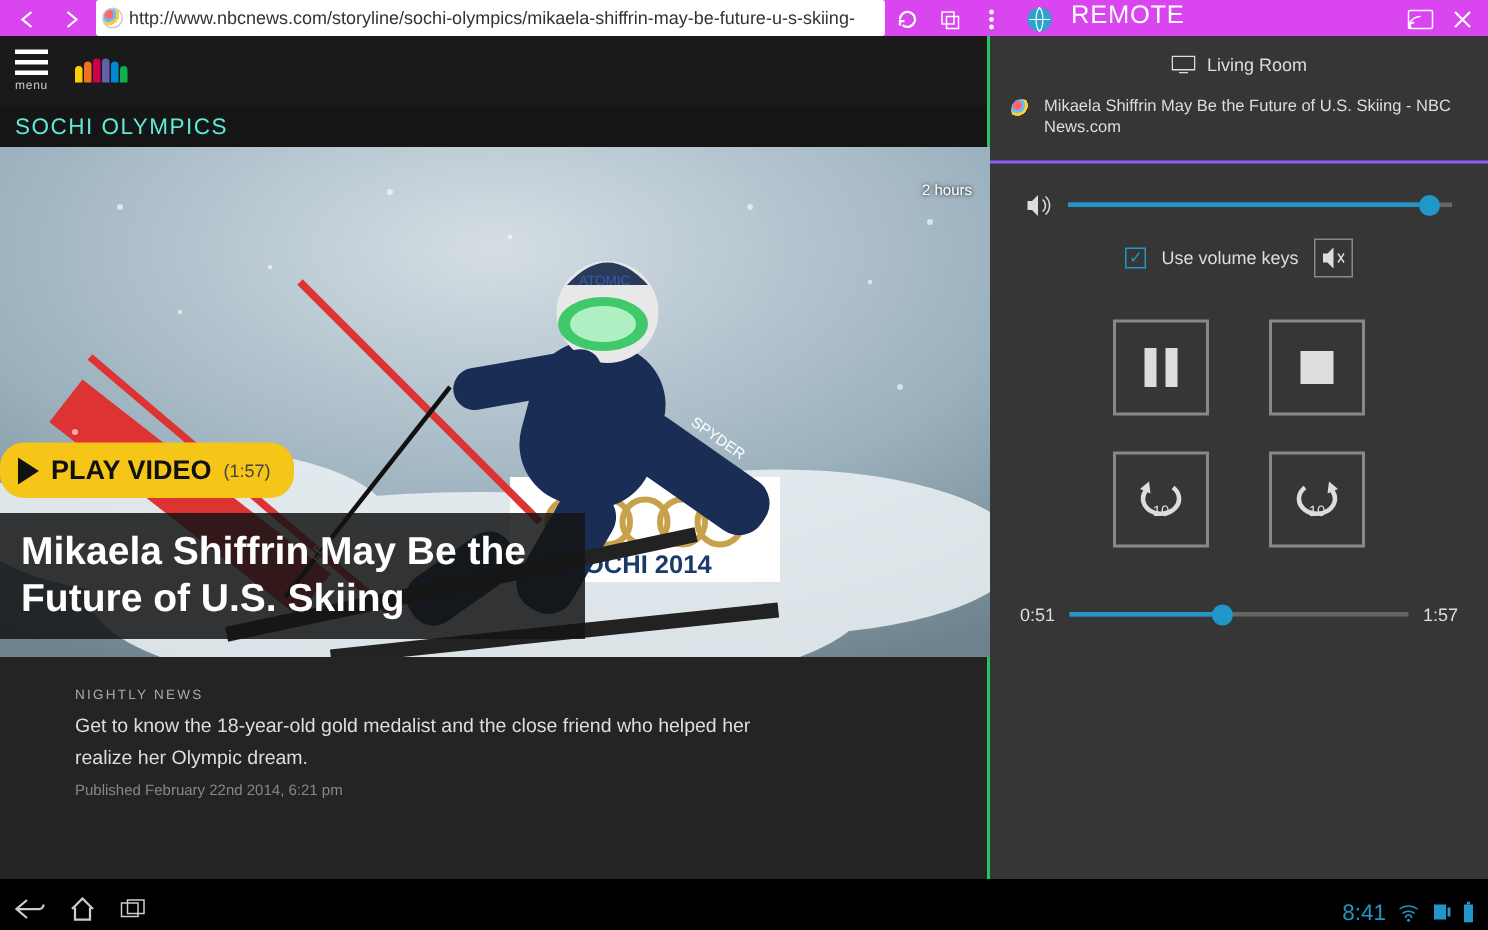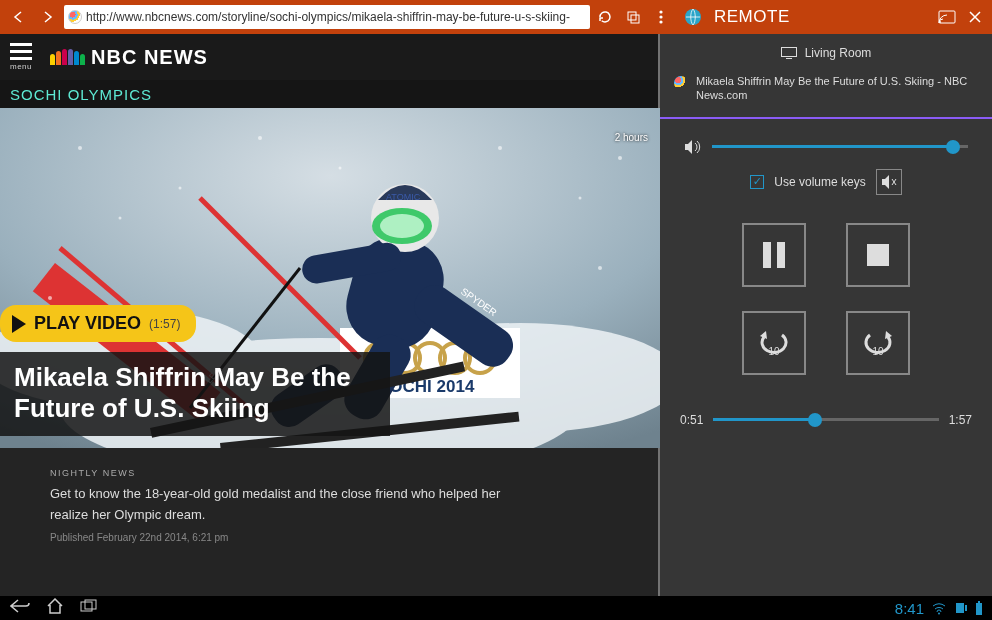--- a/index.html
+++ b/index.html
@@ -1,30 +1,30 @@
 <!DOCTYPE html>
 <html><head>
 <meta charset="utf-8">
 <style>
 * { margin: 0; padding: 0; box-sizing: border-box; font-family: Arial, Helvetica, sans-serif; }
 body { width: 992px; height: 620px; overflow: hidden; background: #000; }
 
 
-.app-bar { height: 34px; background: #c2410c; display: flex; align-items: center; padding: 0 4px; gap: 2px; }
+.app-bar { height: 24px; background: #d946ef; display: flex; padding: 0 4px; gap: 2px; }
 .app-bar .nav-btn { width: 28px; height: 26px; display: flex; align-items: center; justify-content: center; color: #fff; cursor: pointer; }
 .url-wrap { flex: 0 0 526px; height: 24px; background: #fff; display: flex; align-items: center; padding: 0 4px; border-radius: 2px; gap: 4px; }
 .url-wrap .favicon { width: 14px; height: 14px; border-radius: 7px; background: radial-gradient(circle at 30% 30%, #f66 0 3px, #6bf 3px 5px, #fc3 5px 7px, transparent 7px); border: 1px solid #ccc; }
 .url-wrap input { flex: 1; border: none; outline: none; font-size: 12px; color: #333; background: transparent; }
 .app-bar-icon { width: 26px; height: 26px; display: flex; align-items: center; justify-content: center; color: #fff; cursor: pointer; }
 .remote-label { color: #fff; font-size: 17px; font-weight: 500; letter-spacing: 0.5px; margin-left: 6px; }
 .spacer { flex: 1; }
 
 
 .main { display: flex; height: 562px; }
-.left { width: 660px; background: #242424; position: relative; border-right: 2px solid #737373; }
+.left { width: 660px; background: #242424; position: relative; border-right: 2px solid #22c55e; }
 .right { flex: 1; background: #363636; display: flex; flex-direction: column; }
 
 
 .site-header { height: 46px; background: #1a1a1a; display: flex; align-items: center; padding: 0 10px; gap: 18px; }
 .hamburger { display: flex; flex-direction: column; align-items: center; gap: 2px; cursor: pointer; }
 .hamburger .bars { width: 22px; display: flex; flex-direction: column; gap: 4px; }
 .hamburger .bars span { height: 3px; background: #fff; }
 .hamburger .txt { font-size: 8px; color: #ccc; letter-spacing: 0.5px; }
 .logo { display: flex; align-items: center; gap: 6px; color: #fff; font-size: 20px; font-weight: 700; letter-spacing: 1px; }
 .peacock { display: flex; gap: 1px; align-items: flex-end; }
@@ -152,21 +152,20 @@
       </div>
       <div class="logo">
         <span class="peacock">
           <span style="height:11px;background:#fccf00"></span>
           <span style="height:14px;background:#f37021"></span>
           <span style="height:16px;background:#cc004c"></span>
           <span style="height:16px;background:#6460aa"></span>
           <span style="height:14px;background:#0089d0"></span>
           <span style="height:11px;background:#0db14b"></span>
         </span>
-        <span>NBC NEWS</span>
       </div>
     </div>
     <div class="category">
       <span>SOCHI OLYMPICS</span>
     </div>
 
     <div class="hero">
       <svg class="hero-img" viewBox="0 0 660 340" preserveAspectRatio="xMidYMid slice">
         <defs>
           <radialGradient id="sky" cx="50%" cy="20%" r="90%">

